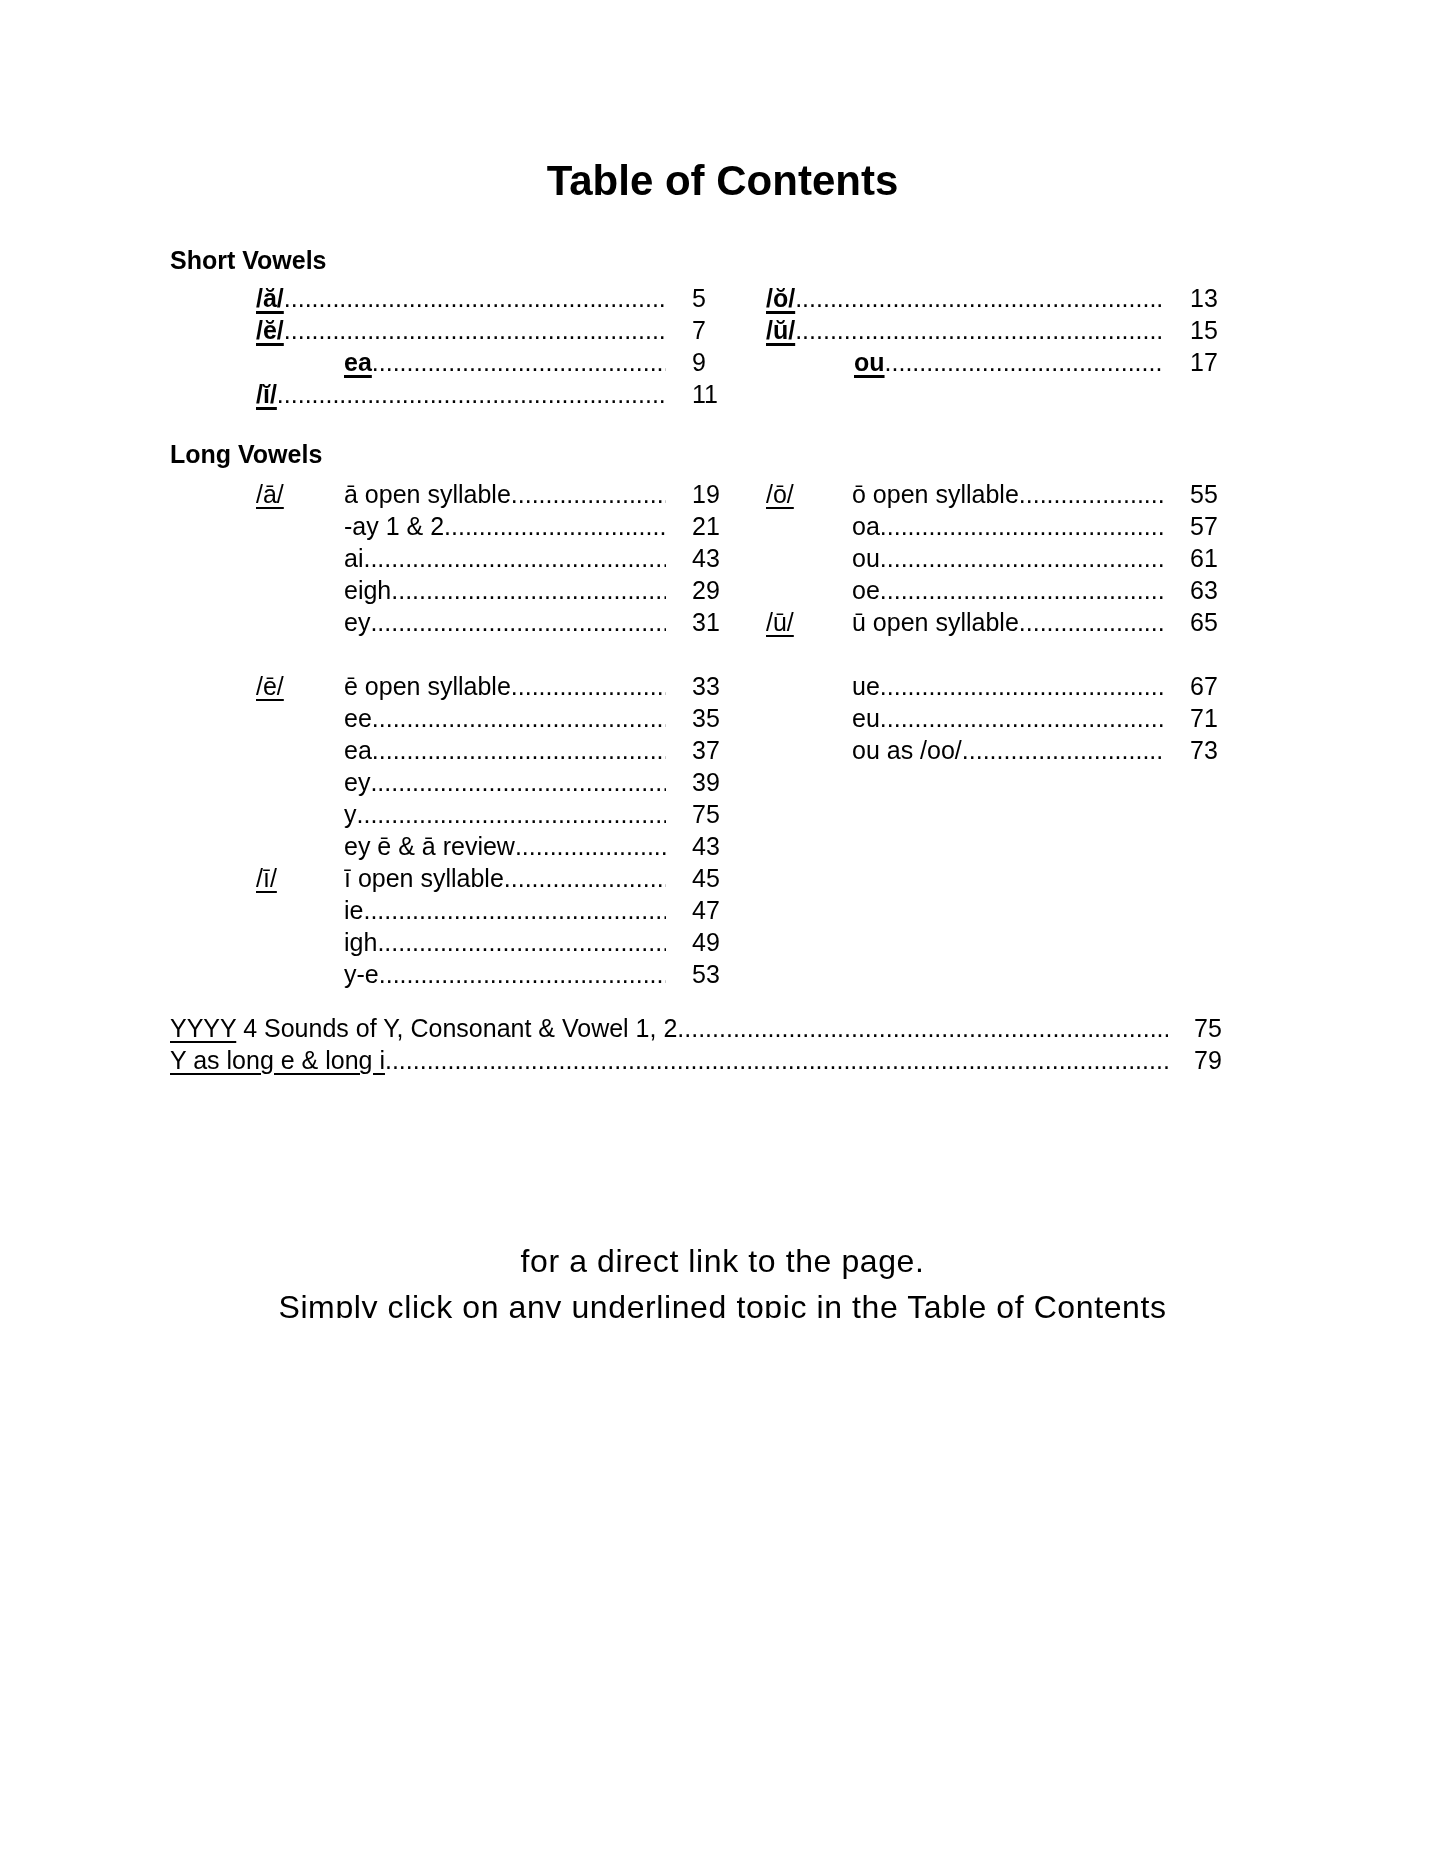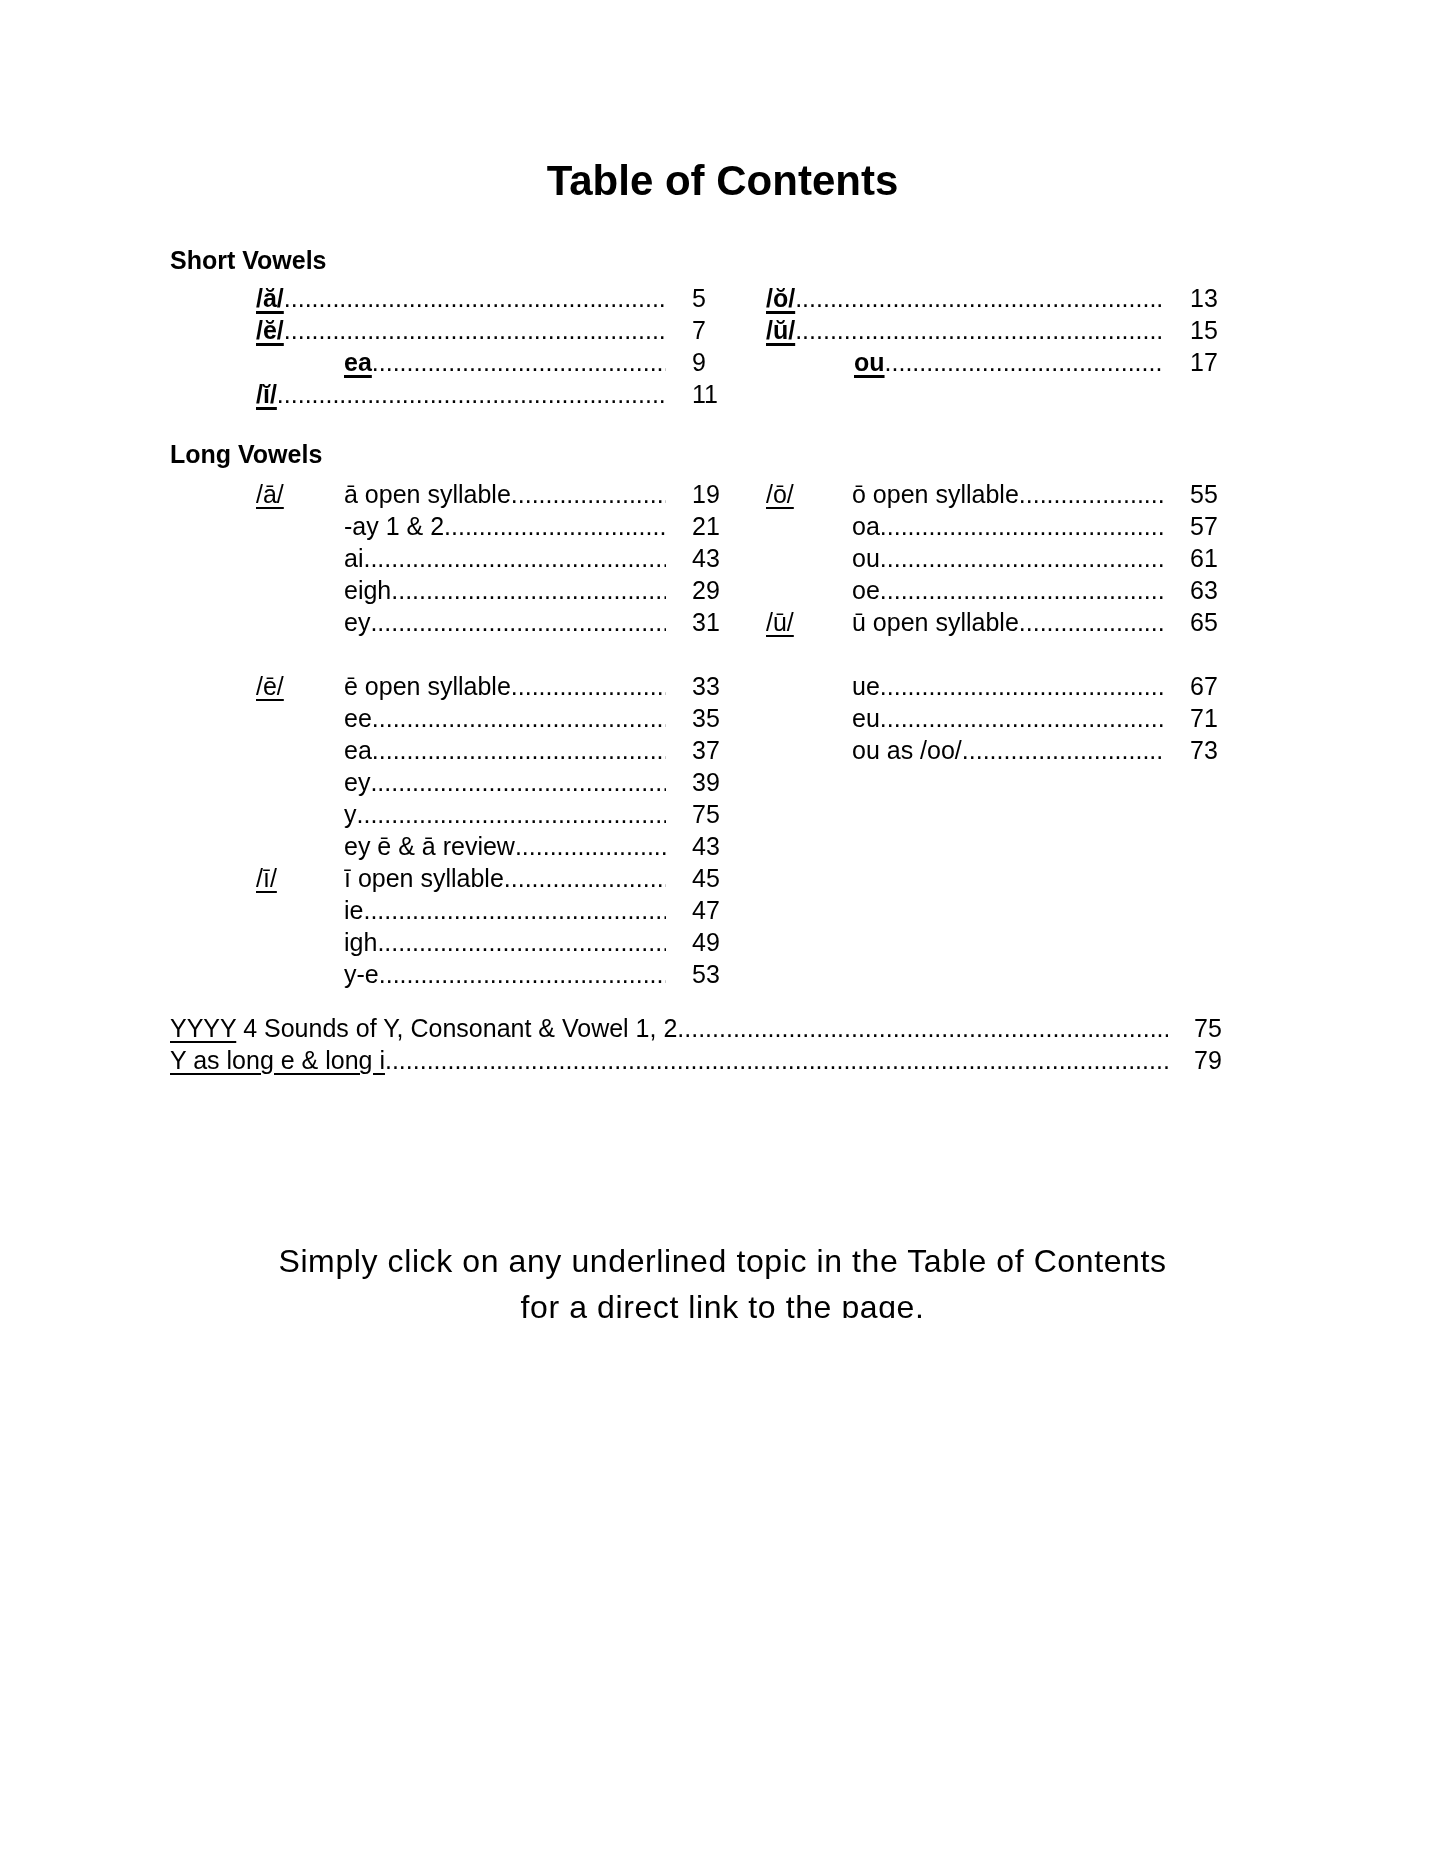--- a/index.html
+++ b/index.html
@@ -269,19 +269,19 @@
       <span class="num">75</span>
     </div>
     <div class="row">
       <span class="txt"><span class="ru">Y as long e &amp; long i</span><span></span></span>
       <span class="leader"></span>
       <span class="num">79</span>
     </div>
   </div>
 
   <div class="note">
+    <div>for a direct link to the page.</div>
     <div>Simply click on any underlined topic in the Table of Contents</div>
-    <div>for a direct link to the page.</div>
   </div>
 
   <div class="copyright">© Angel Educators</div>
 
 </div>
 
 </body></html>

